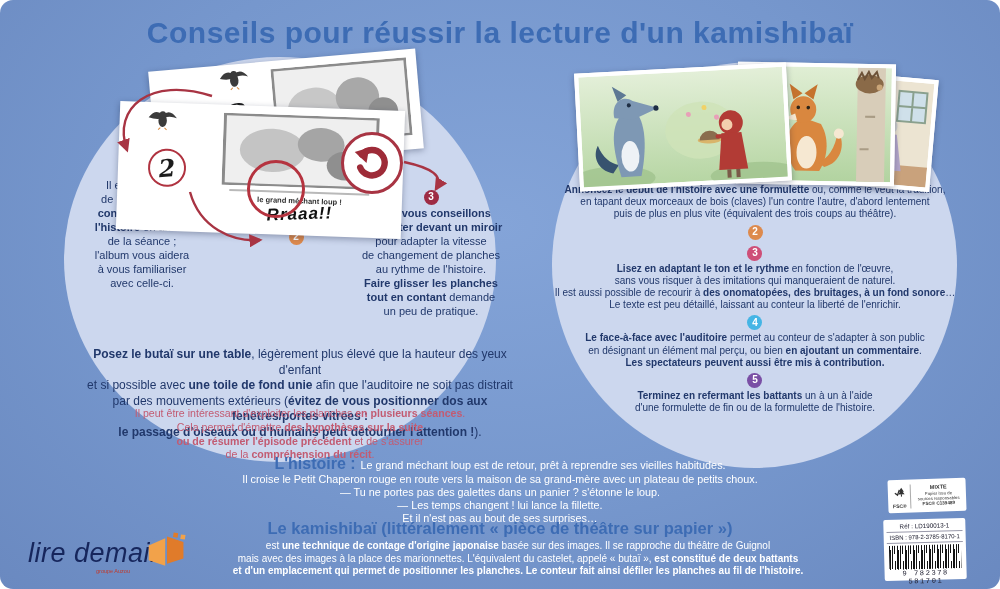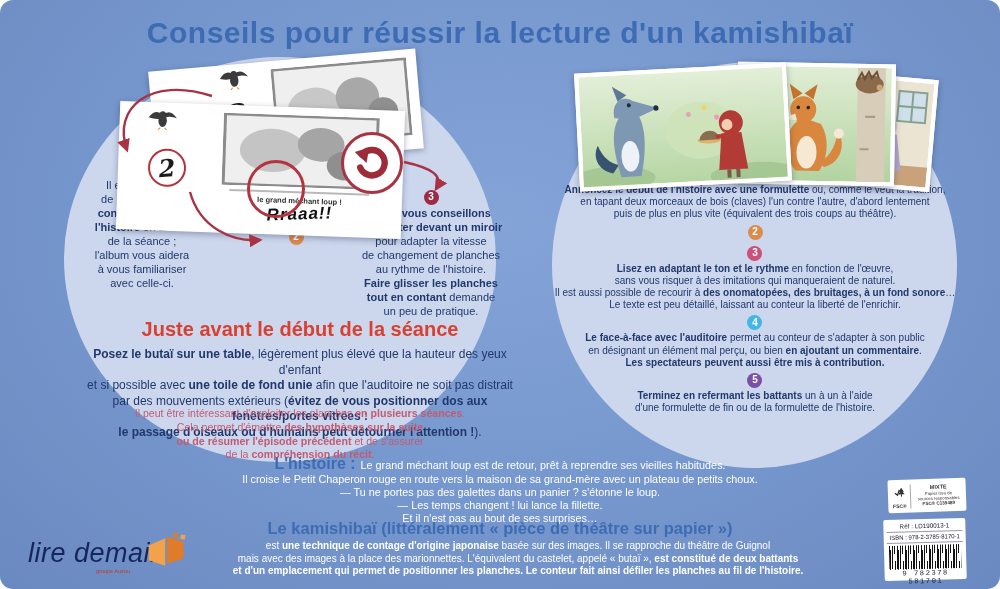--- a/index.html
+++ b/index.html
@@ -176,21 +176,20 @@
     <div class="rich"><b>Nous vous conseillons
 de répéter devant un miroir</b><span>
 pour adapter la vitesse
 de changement de planches
 au rythme de l'histoire.
 </span><b>Faire glisser les planches
 tout en contant</b><span> demande
 un peu de pratique.</span></div>
   </div>
 
-  <div class="red-heading">Juste avant le début de la séance</div>
   <div id="l-para1" class="rich"><b>Posez le butaï sur une table</b><span>, légèrement plus élevé que la hauteur des yeux d'enfant
 et si possible avec </span><b>une toile de fond unie</b><span> afin que l'auditoire ne soit pas distrait
 par des mouvements extérieurs (</span><b>évitez de vous positionner dos aux fenêtres/portes vitrées :
 le passage d'oiseaux ou d'humains peut détourner l'attention !</b><span>).</span></div>
   <div id="l-para2" class="rich"><span>Il peut être intéressant d'exploiter les planches </span><b>en plusieurs séances</b><span>.
 Cela permet d'émettre </span><b>des hypothèses sur la suite</b><span>
 </span><b>ou de résumer l'épisode précédent</b><span> et de s'assurer
 de la </span><b>compréhension du récit</b><span>.</span></div>
 
   <div class="card rcard" id="rcard-wolf">

